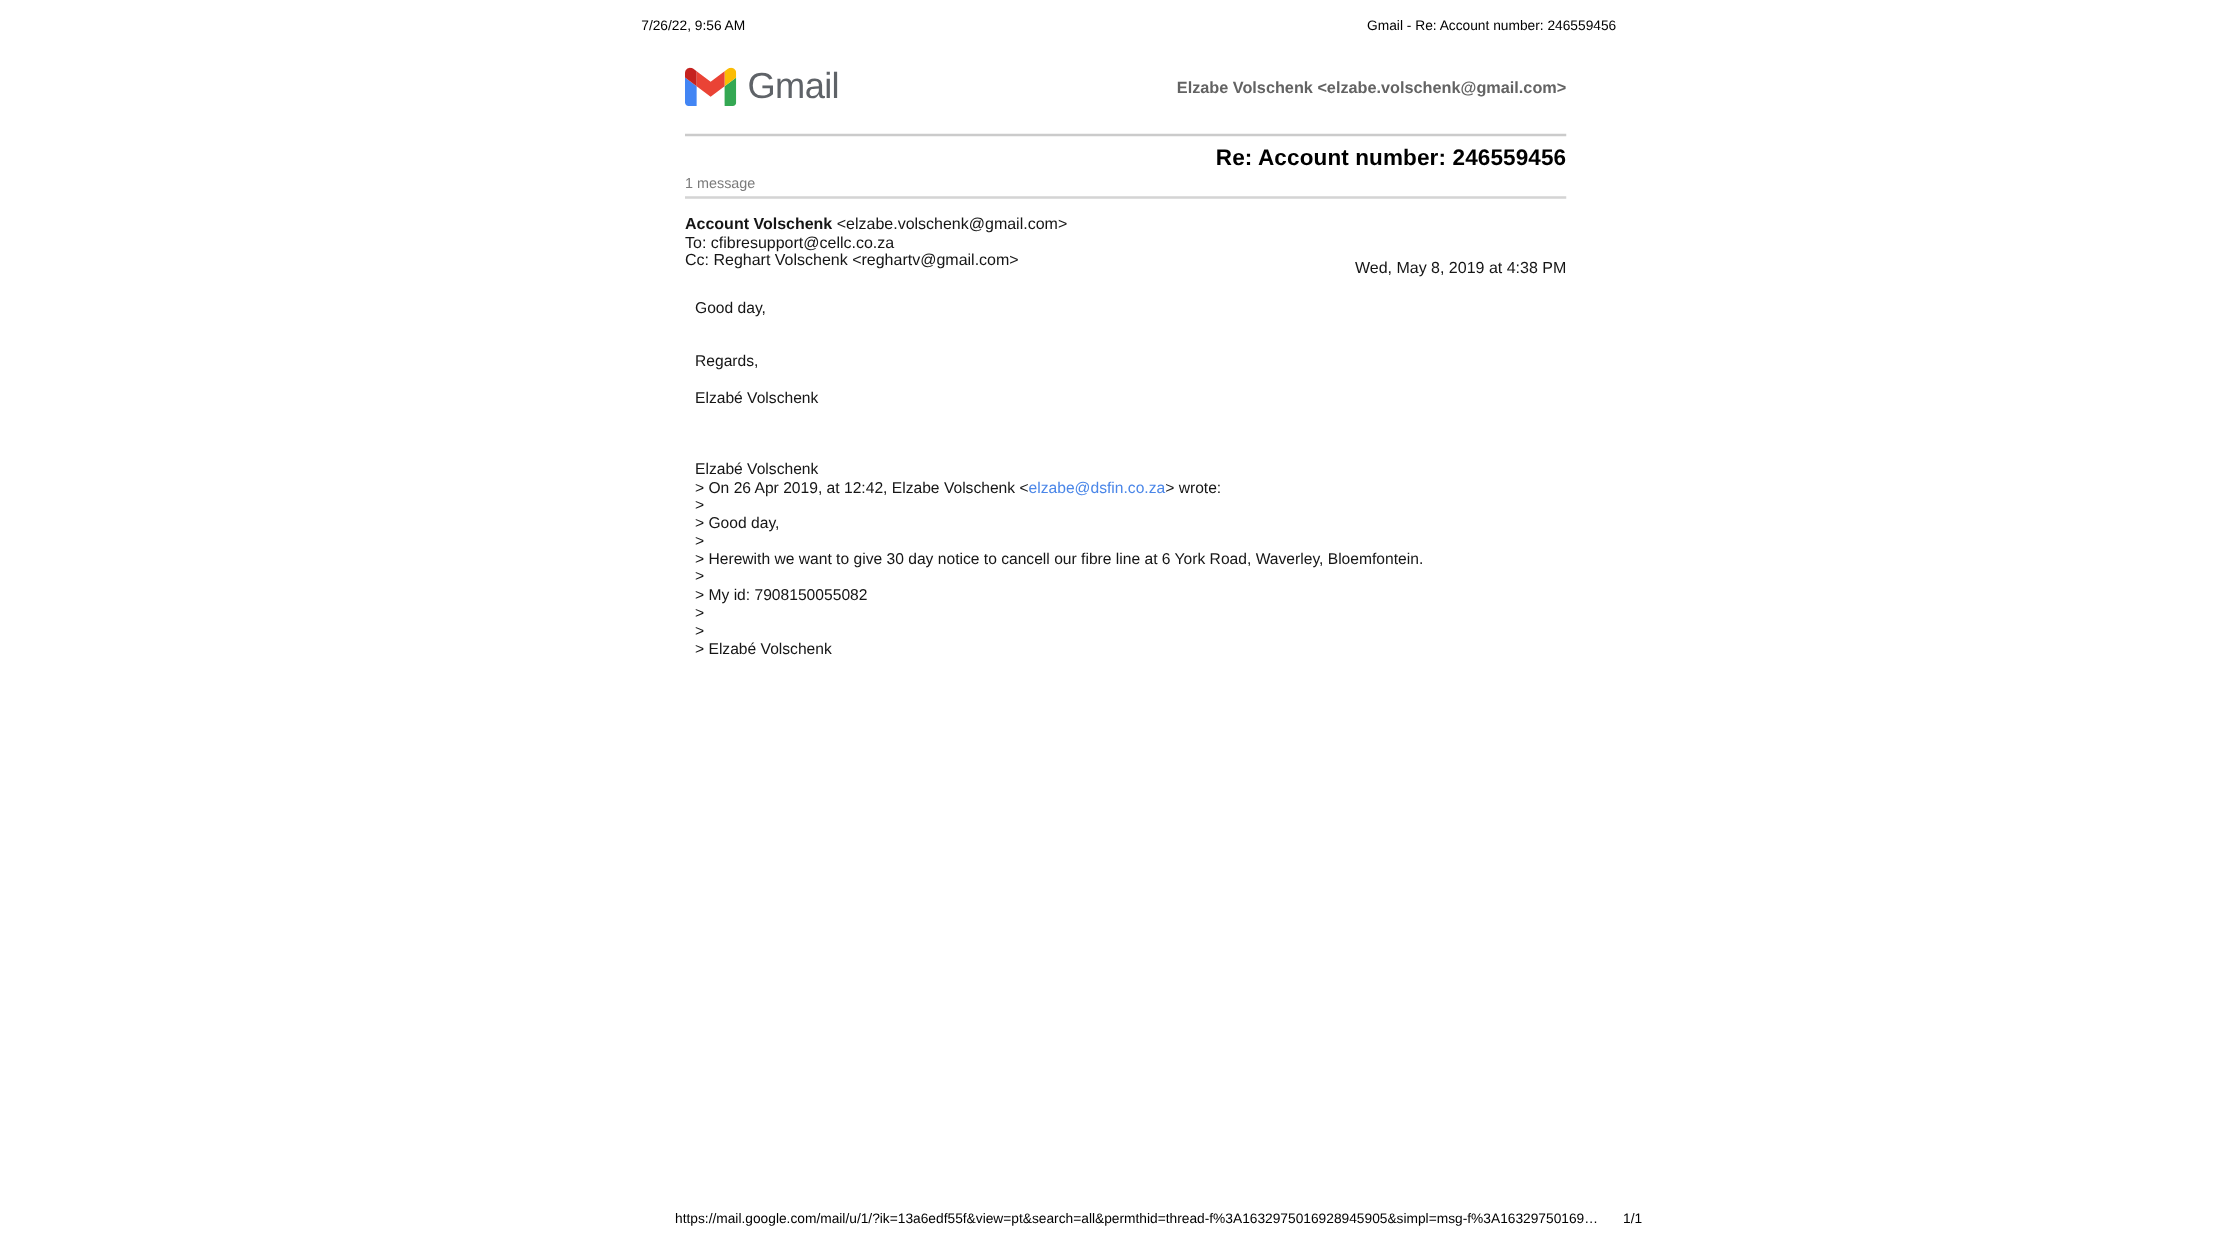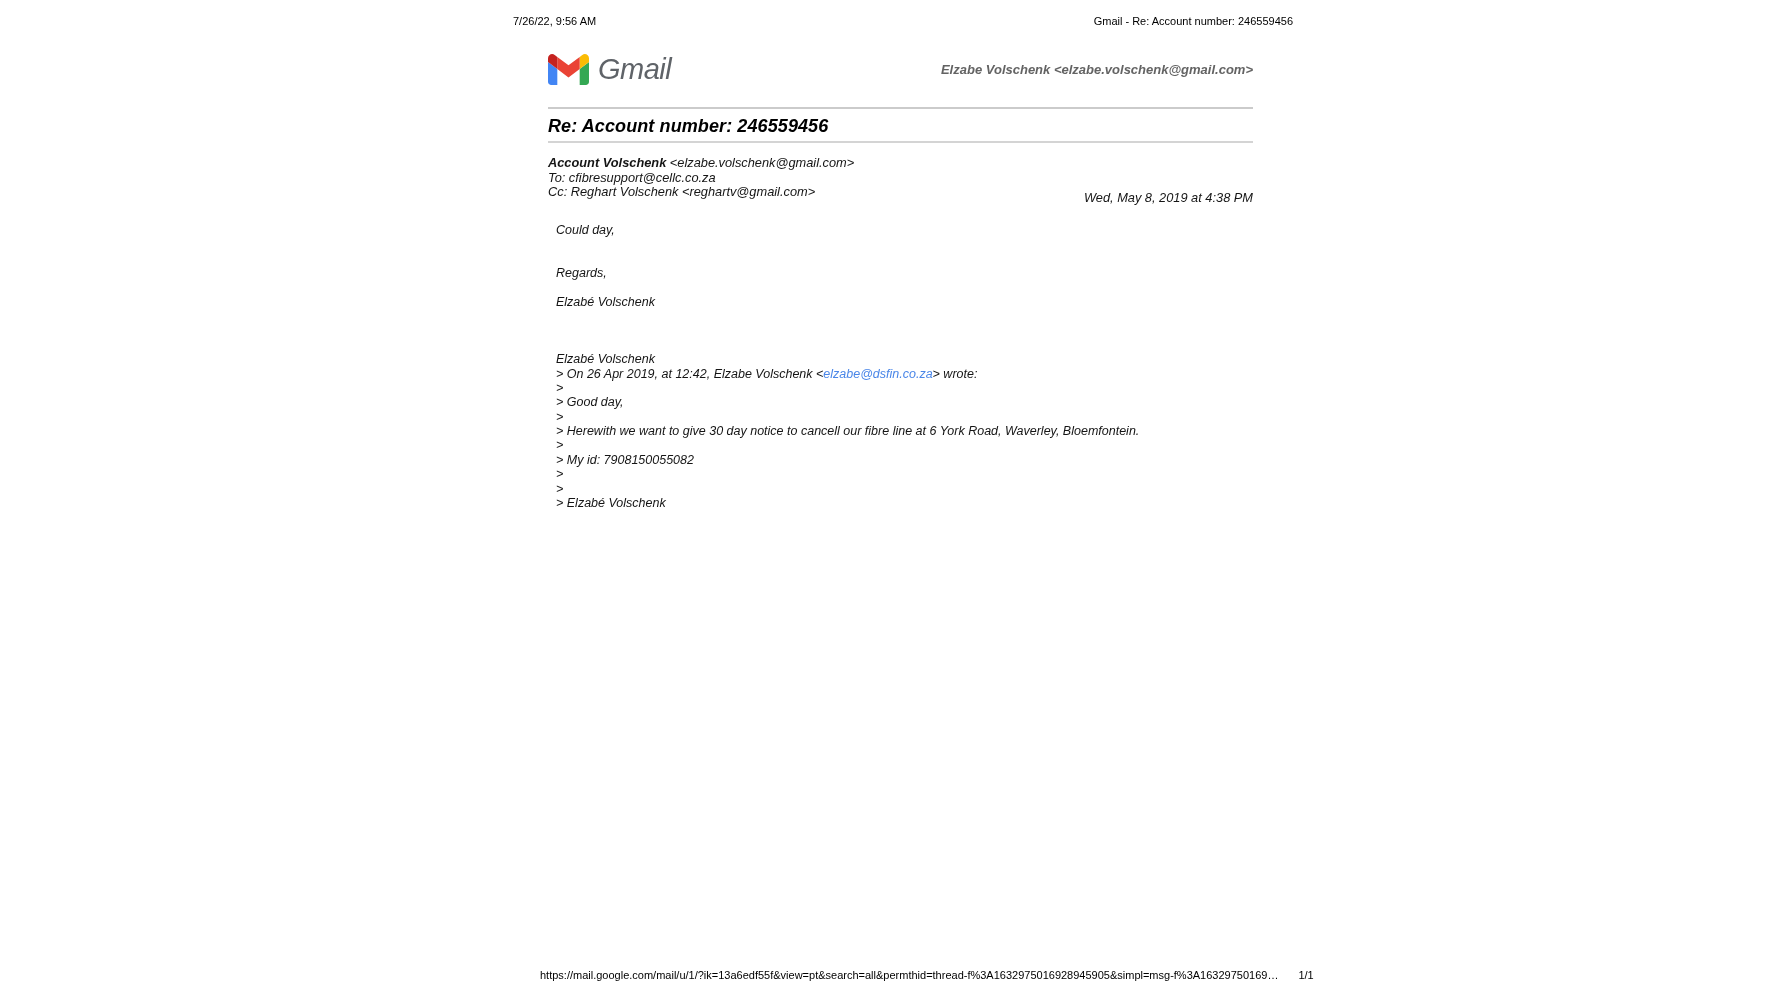--- a/index.html
+++ b/index.html
@@ -10,33 +10,33 @@
     font-family: "Liberation Sans", sans-serif;
     color: #111;
   }
 
   
   .print-header { position: absolute; left: 513px; top: 15px; width: 780px; height: 14px; font-size: 11px; color: #000; }
   .ph-timestamp { position: absolute; left: 0; top: 0; white-space: nowrap; }
   .ph-title { position: absolute; left: 0; top: 0; width: 100%; text-align: right; white-space: nowrap; }
 
   
-  .page { position: absolute; left: 548px; top: 50px; width: 705px; font-style: italic; }
+  .page { position: absolute; left: 548px; top: 50px; width: 705px; }
 
   .brand-row { display: flex; justify-content: space-between; align-items: center; height: 38px; }
   .gmail-logo { display: flex; align-items: center; gap: 9px; }
   .gmail-logo svg { width: 41px; height: 31px; display: block; }
   .gmail-wordmark { font-size: 29px; color: #5f6368; letter-spacing: -0.5px; }
   .account-email { font-size: 13px; font-weight: bold; color: #636363; }
 
   .rule { border: none; border-top: 2px solid #cbcbcb; margin: 0; }
   .rule1 { margin-top: 19px; }
   .rule2 { margin-top: 4px; border-top-color: #d4d4d4; }
 
-  .subject { margin-top: 7px; font-size: 18px; font-weight: bold; color: #000; letter-spacing: 0.1px; }
+  .subject { margin-top: 7px; font-size: 18px; font-weight: bold; color: #000; letter-spacing: 0.1px; text-align: right; }
   .msg-count { margin-top: 4px; font-size: 11.5px; color: #7b7b7b; }
 
   .msg-header { margin-top: 13px; display: flex; justify-content: space-between; align-items: flex-start; font-size: 12.8px; line-height: 14.6px; color: #151515; }
   .from-name { font-weight: bold; }
   .msg-date { white-space: nowrap; margin-top: 35px; }
 
   .msg-body { margin-top: 17px; margin-left: 8px; font-size: 12.5px; color: #151515; }
   .line { height: 14.4px; white-space: pre-wrap; }
   .body-link { color: #4a86e8; text-decoration: none; cursor: pointer; }
 
@@ -67,34 +67,35 @@
         </svg>
       </span>
       <span class="gmail-wordmark">Gmail</span>
     </div>
     <div class="account-email">Elzabe Volschenk &lt;elzabe.volschenk@gmail.com&gt;</div>
   </div>
 
   <hr class="rule rule1">
 
   <div class="subject">Re: Account number: 246559456</div>
+  <div class="msg-count">1 message</div>
 
   <hr class="rule rule2">
 
   <div class="msg-header">
     <div>
       <div><span class="from-name">Account Volschenk</span><span> &lt;elzabe.volschenk@gmail.com&gt;</span></div>
       <div>To: cfibresupport@cellc.co.za</div>
       <div>Cc: Reghart Volschenk &lt;reghartv@gmail.com&gt;</div>
     </div>
     <div class="msg-date">Wed, May 8, 2019 at 4:38 PM</div>
   </div>
 
   <div class="msg-body">
-    <div class="line">Could day,</div>
+    <div class="line">Good day,</div>
     <div class="line"></div>
     <div class="line"></div>
     <div class="line">Regards,</div>
     <div class="line"></div>
     <div class="line">Elzabé Volschenk</div>
     <div class="line"></div>
     <div class="line"></div>
     <div class="line"></div>
     <div class="line">Elzabé Volschenk</div>
     <div class="line"><span>&gt; On 26 Apr 2019, at 12:42, Elzabe Volschenk &lt;</span><a class="body-link">elzabe@dsfin.co.za</a><span>&gt; wrote:</span></div>

